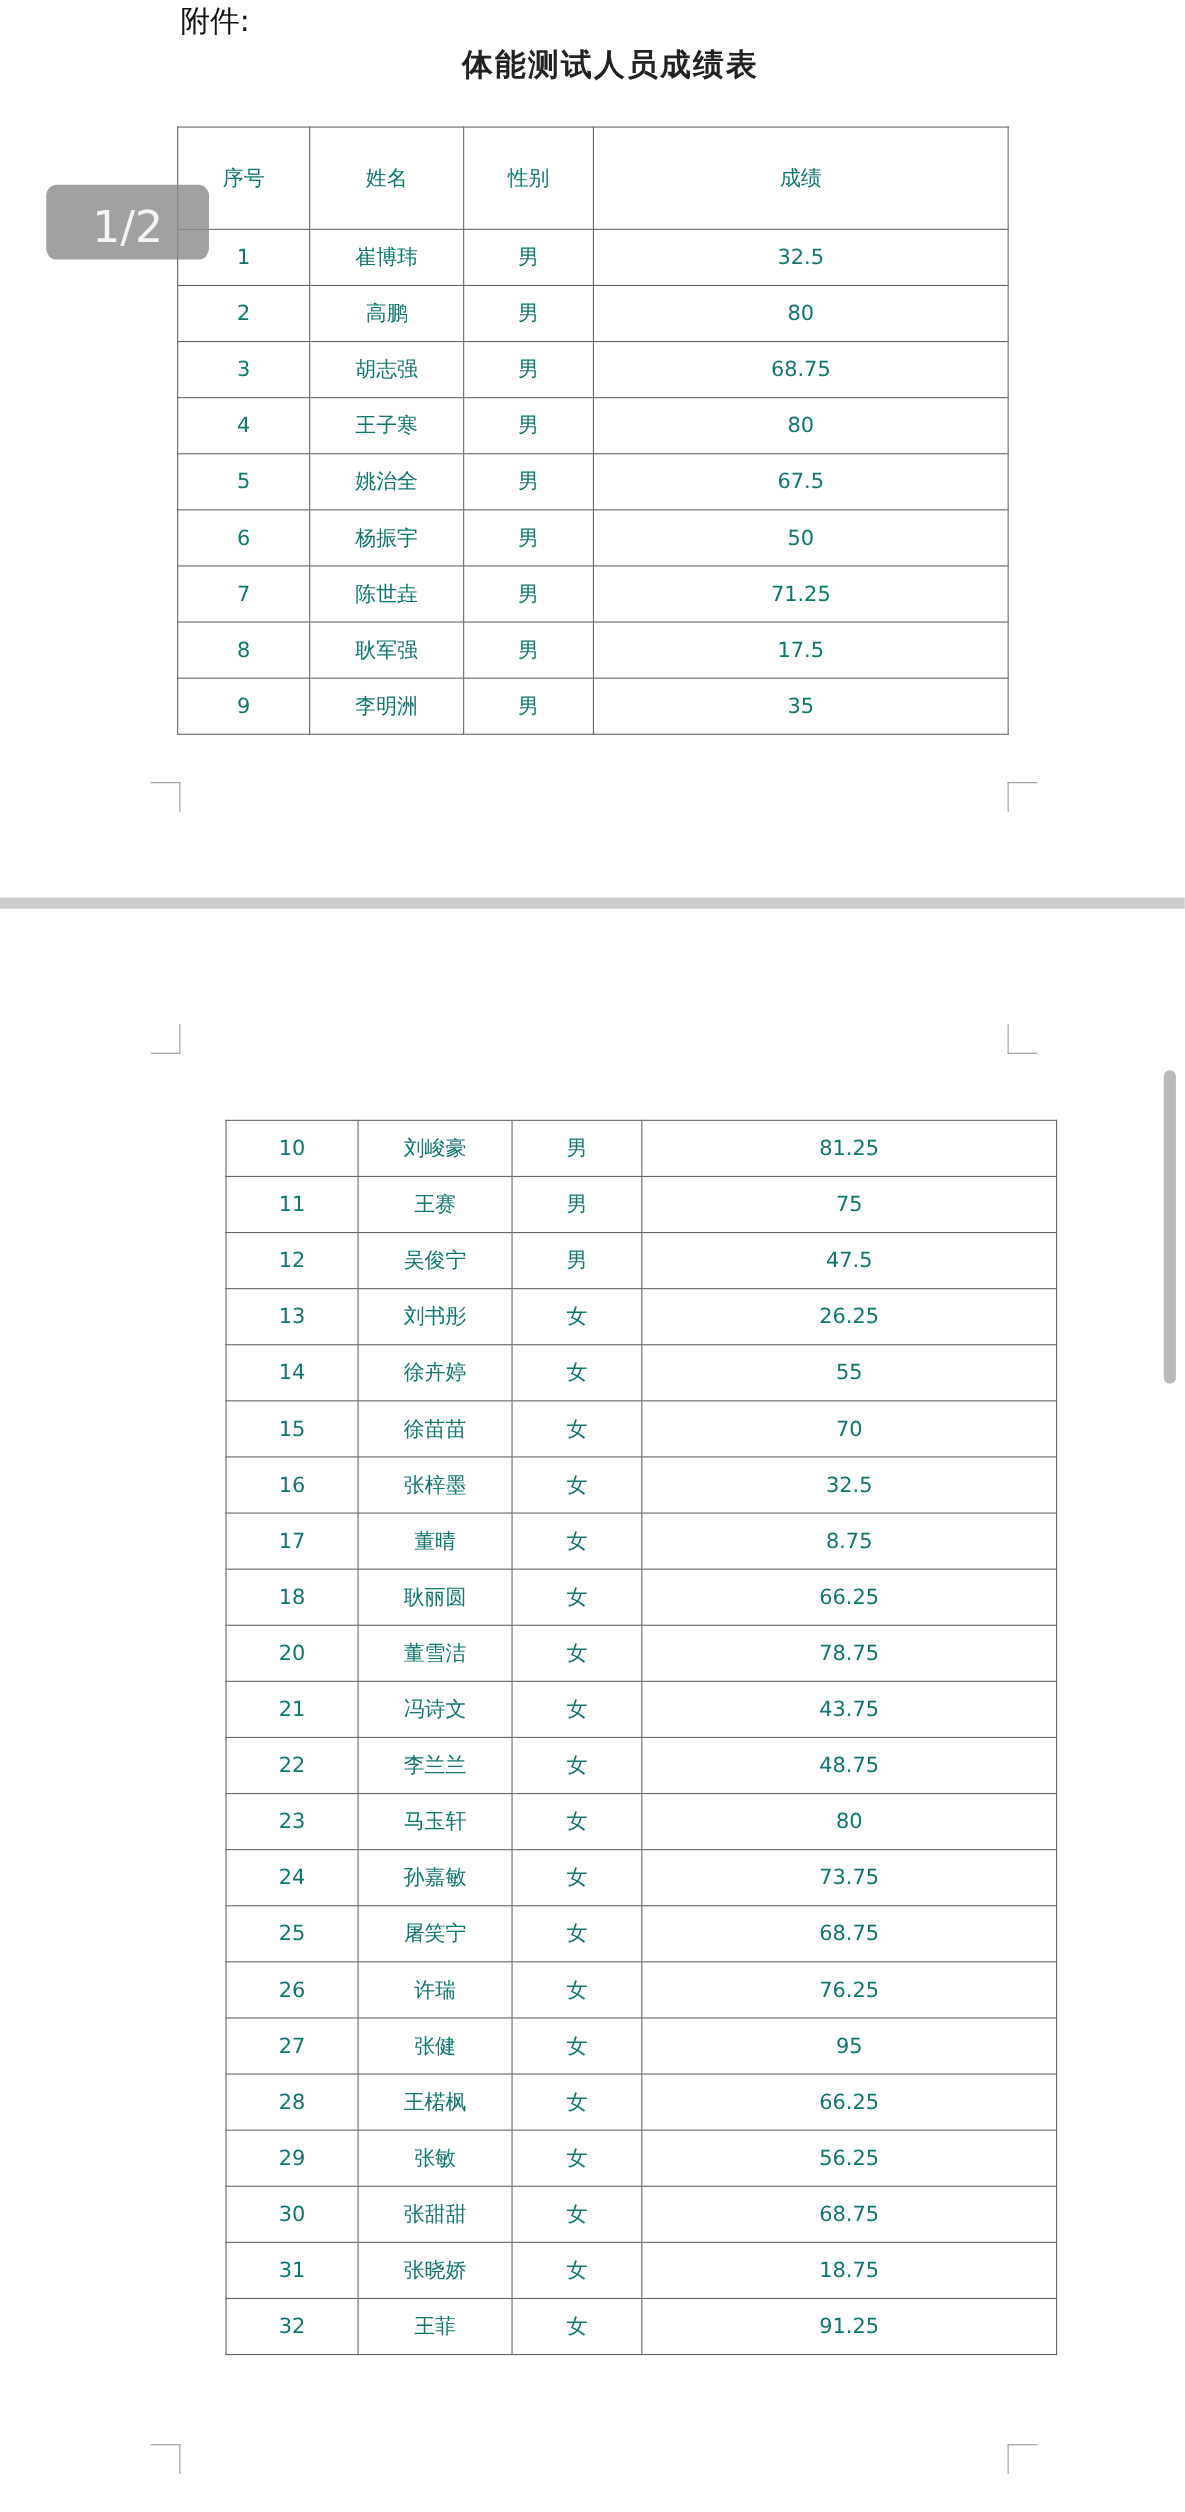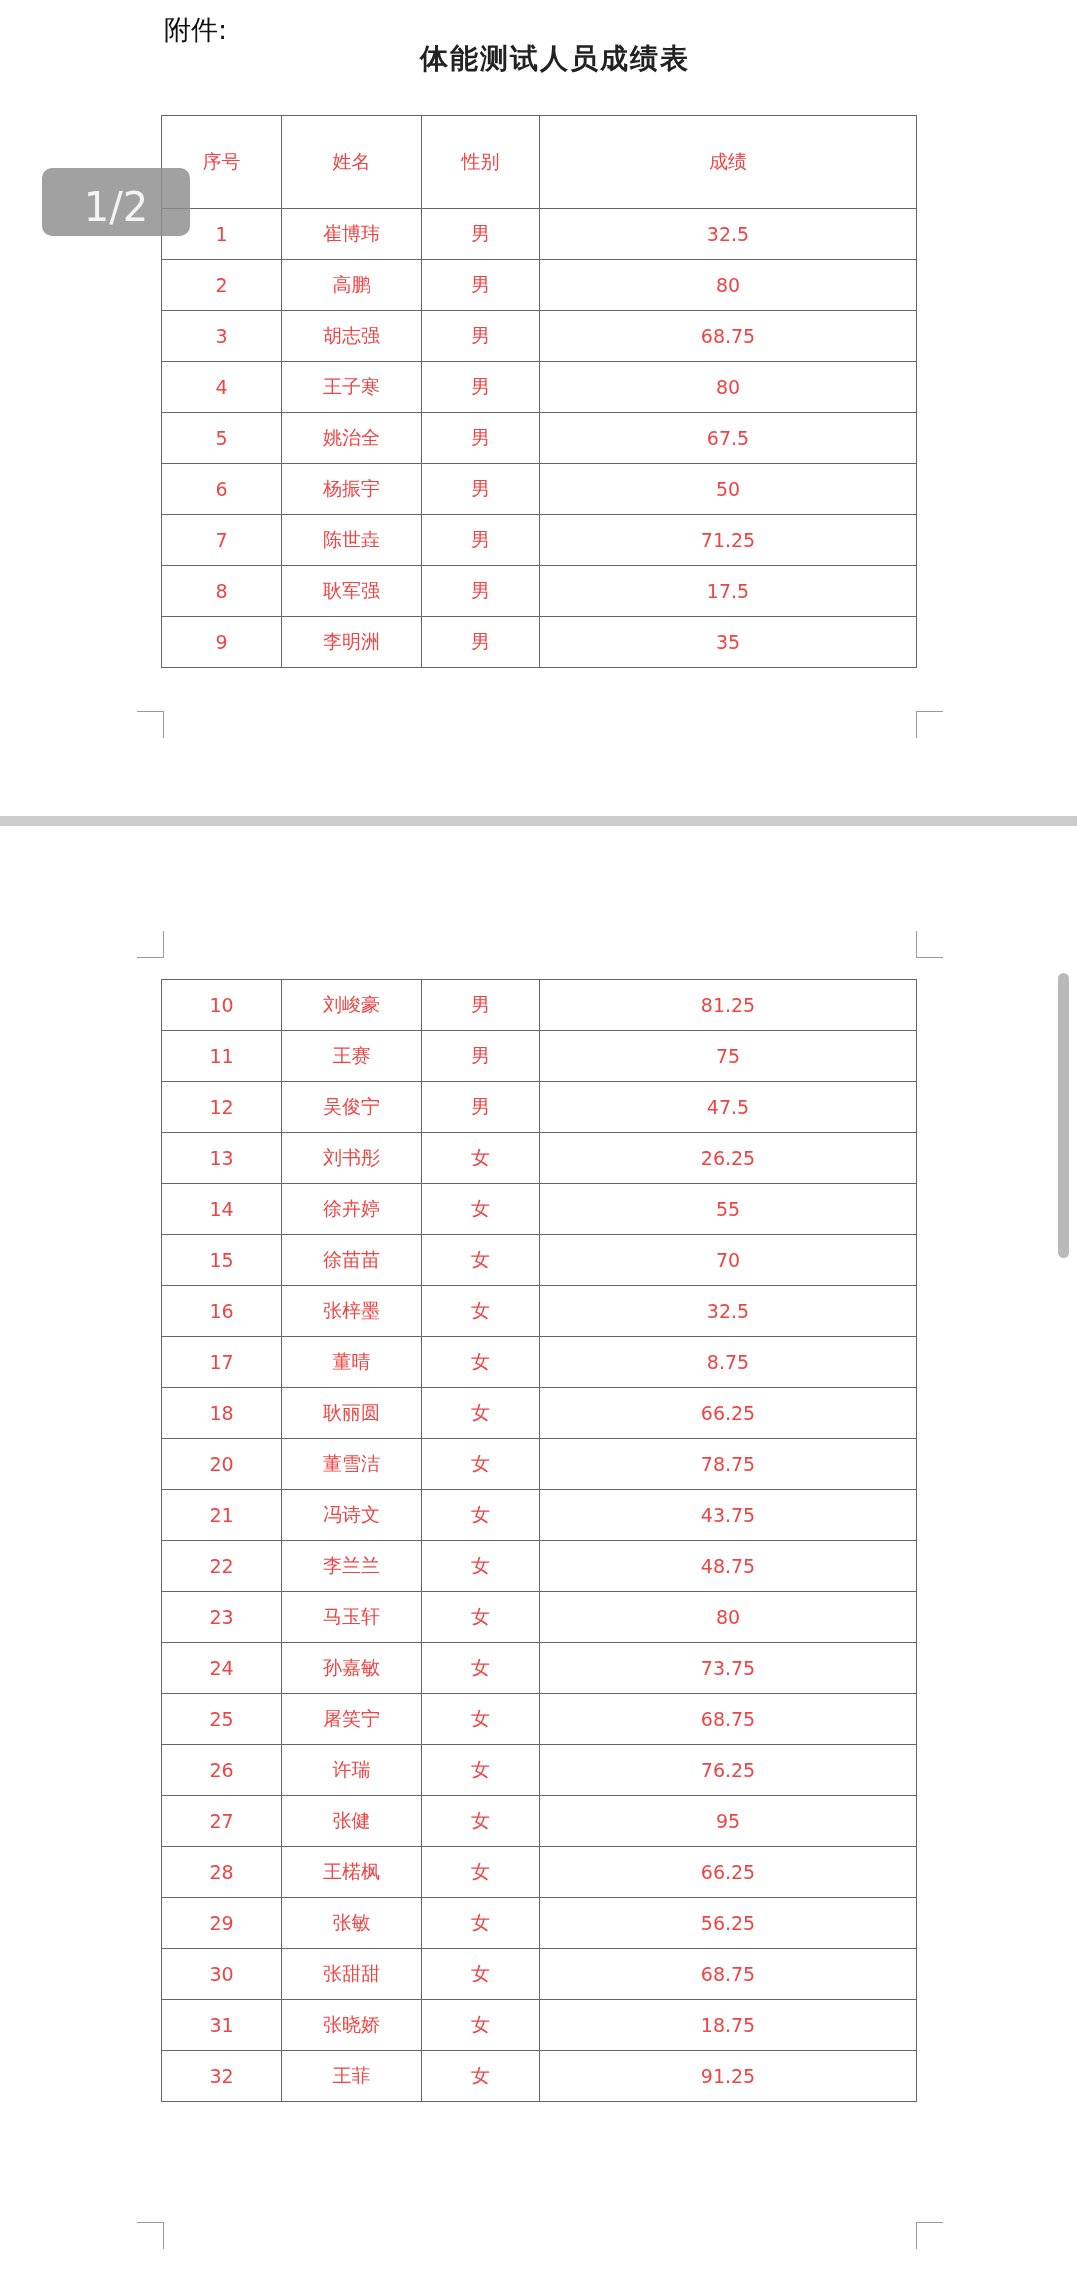--- a/index.html
+++ b/index.html
@@ -2,36 +2,36 @@
 <html><head>
 <meta charset="utf-8">
 <style>
   html, body { margin:0; padding:0; }
   body {
     width:1077px; height:2284px; position:relative; overflow:hidden;
     background:#ffffff;
     font-family:"DejaVu Sans", "Liberation Sans", sans-serif;
     color:#111;
   }
-  .attach-label { position:absolute; left:164px; top:2px; font-size:27px; line-height:36px; color:#111;margin-top:10px; }
+  .attach-label { position:absolute; left:164px; top:2px; font-size:27px; line-height:36px; color:#111; }
   .doc-title { position:absolute; left:420px; top:40px; font-size:28px; line-height:38px; letter-spacing:2px; color:#222;font-weight:bold; }
   table.grid {
     position:absolute; left:161px; width:756px;
     border-collapse:collapse; table-layout:fixed;
-    font-size:19px; color:#ef4444;
+    font-size:19px; color:#0f766e;
   }
   table.grid td, table.grid th {
     border:1.5px solid #666; text-align:center; vertical-align:middle;
     padding:0; font-weight:normal;
   }
   table.grid th { height:92px; font-size:19px; }
   table.grid td { height:50px; }
   .c1 { width:120px; } .c2 { width:140px; } .c3 { width:118px; } .c4 { width:auto; }
   #table1 { top:115px; }
-  #table2 { top:979px; }
+  #table2 { top:1018px;margin-left:44px; }
   .corner { position:absolute; width:26px; height:26px; border-color:#9a9a9a; border-style:solid; border-width:0; }
   .corner.tl-bottom { border-top-width:1.5px; border-right-width:1.5px; }
   .corner.tr-bottom { border-top-width:1.5px; border-left-width:1.5px; }
   .corner.bl-top { border-bottom-width:1.5px; border-right-width:1.5px; }
   .corner.br-top { border-bottom-width:1.5px; border-left-width:1.5px; }
   .page-gap { position:absolute; left:0; top:981px; width:1077px; height:20px; background:#cccccc; }
   .page-gap { top:816px; height:10px; }
   .page-indicator {
     position:absolute; left:42px; top:168px; width:148px; height:68px;
     background:rgba(140,140,140,0.82); border-radius:10px;

